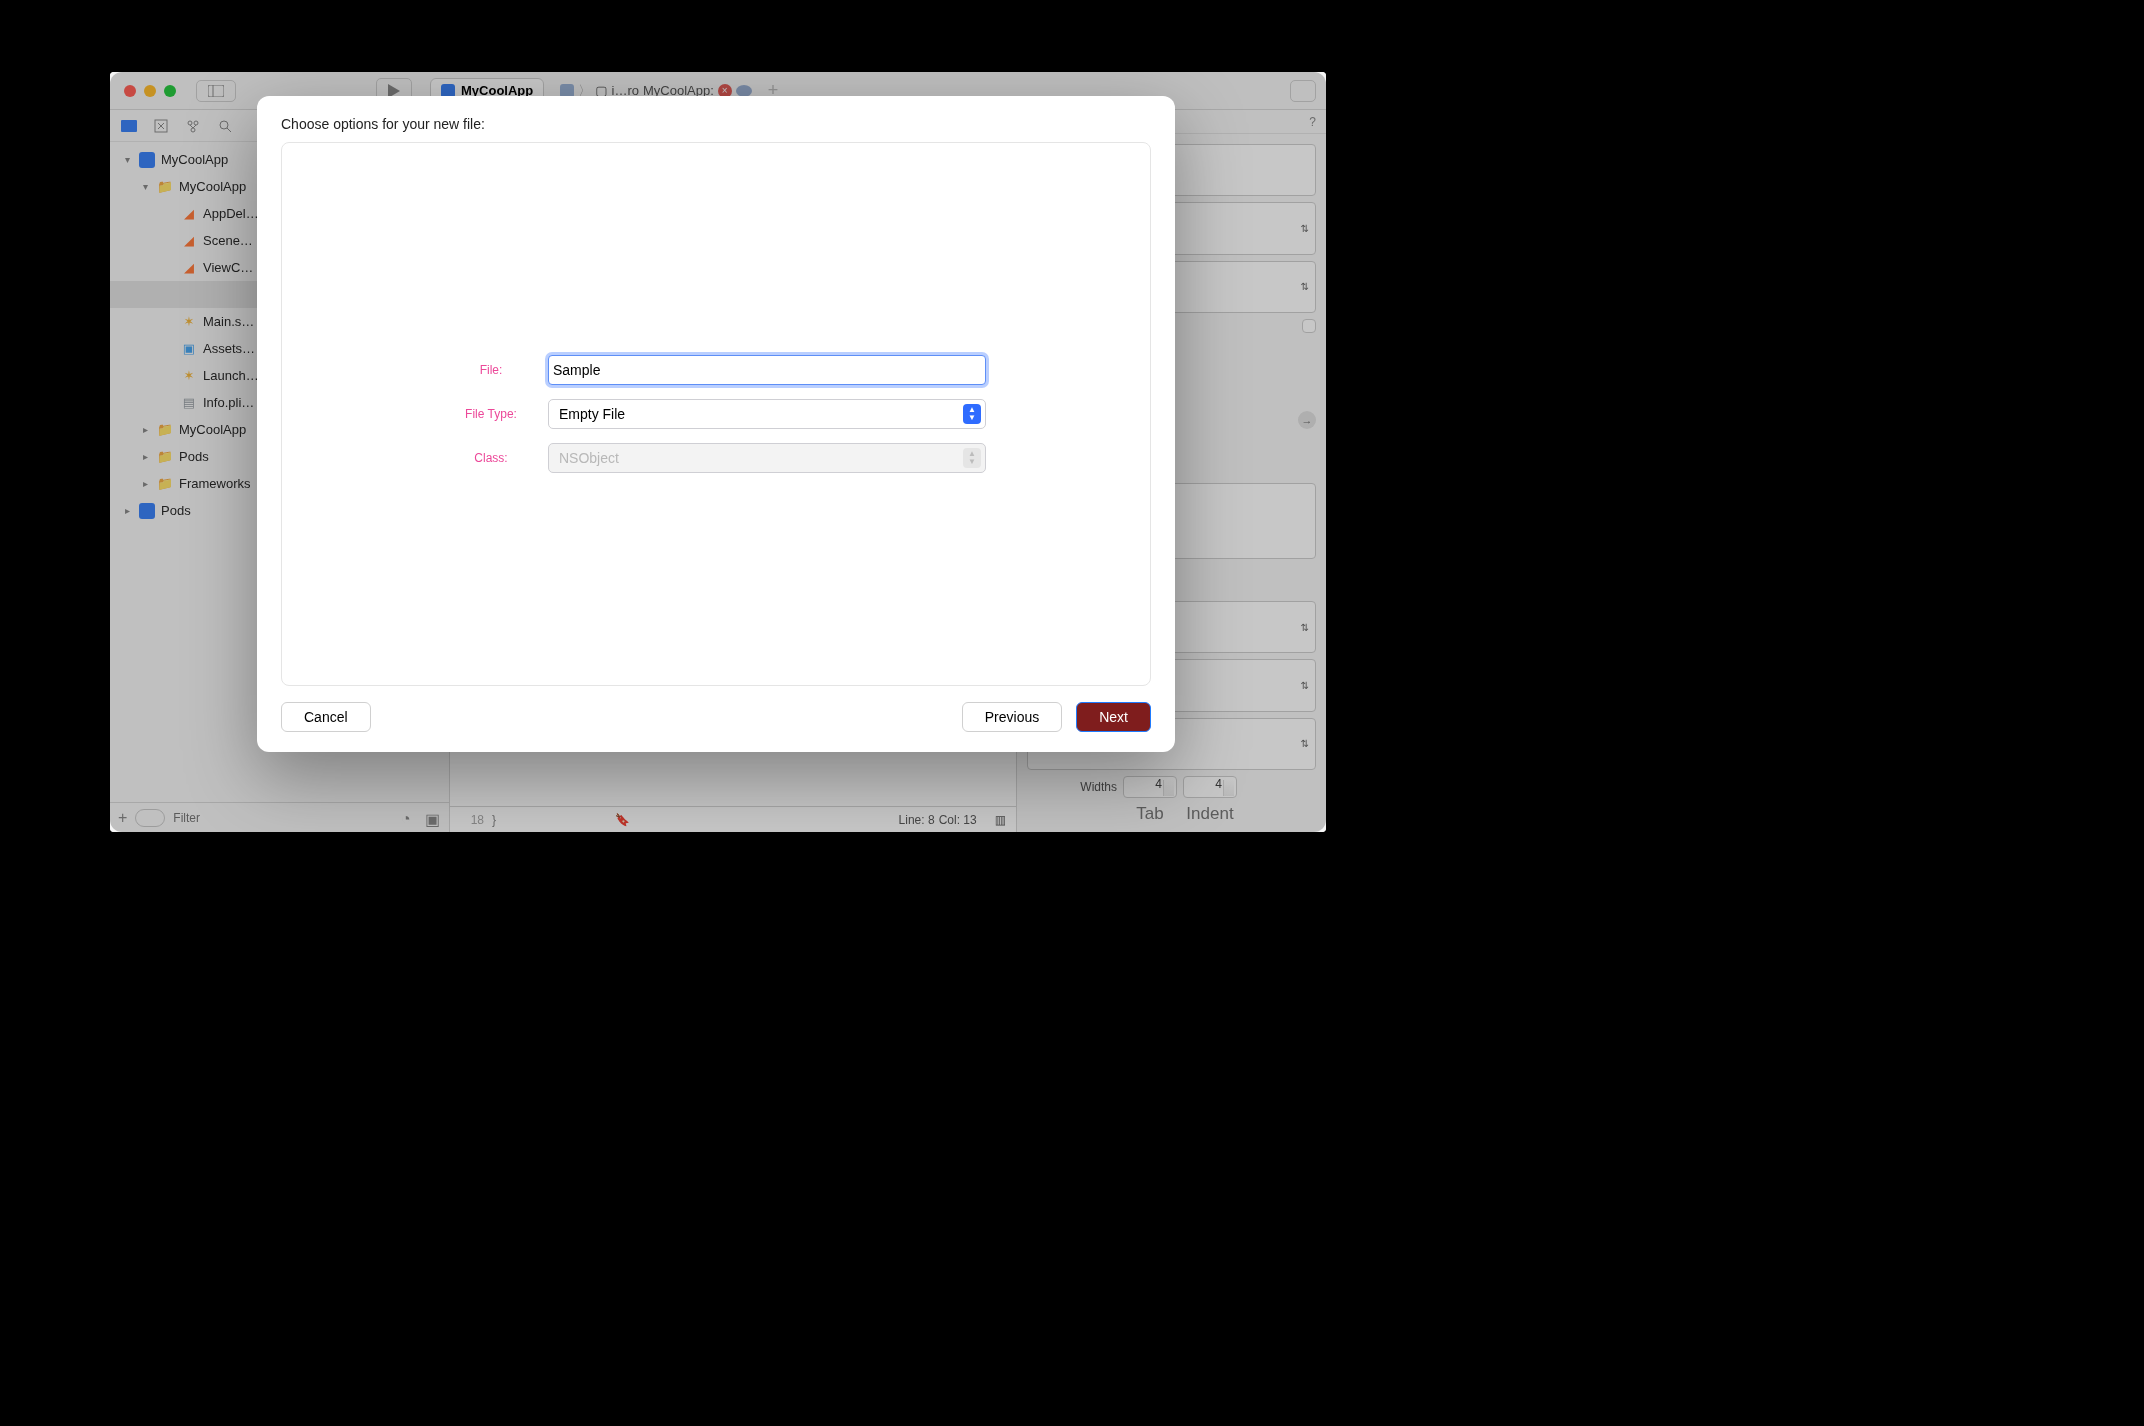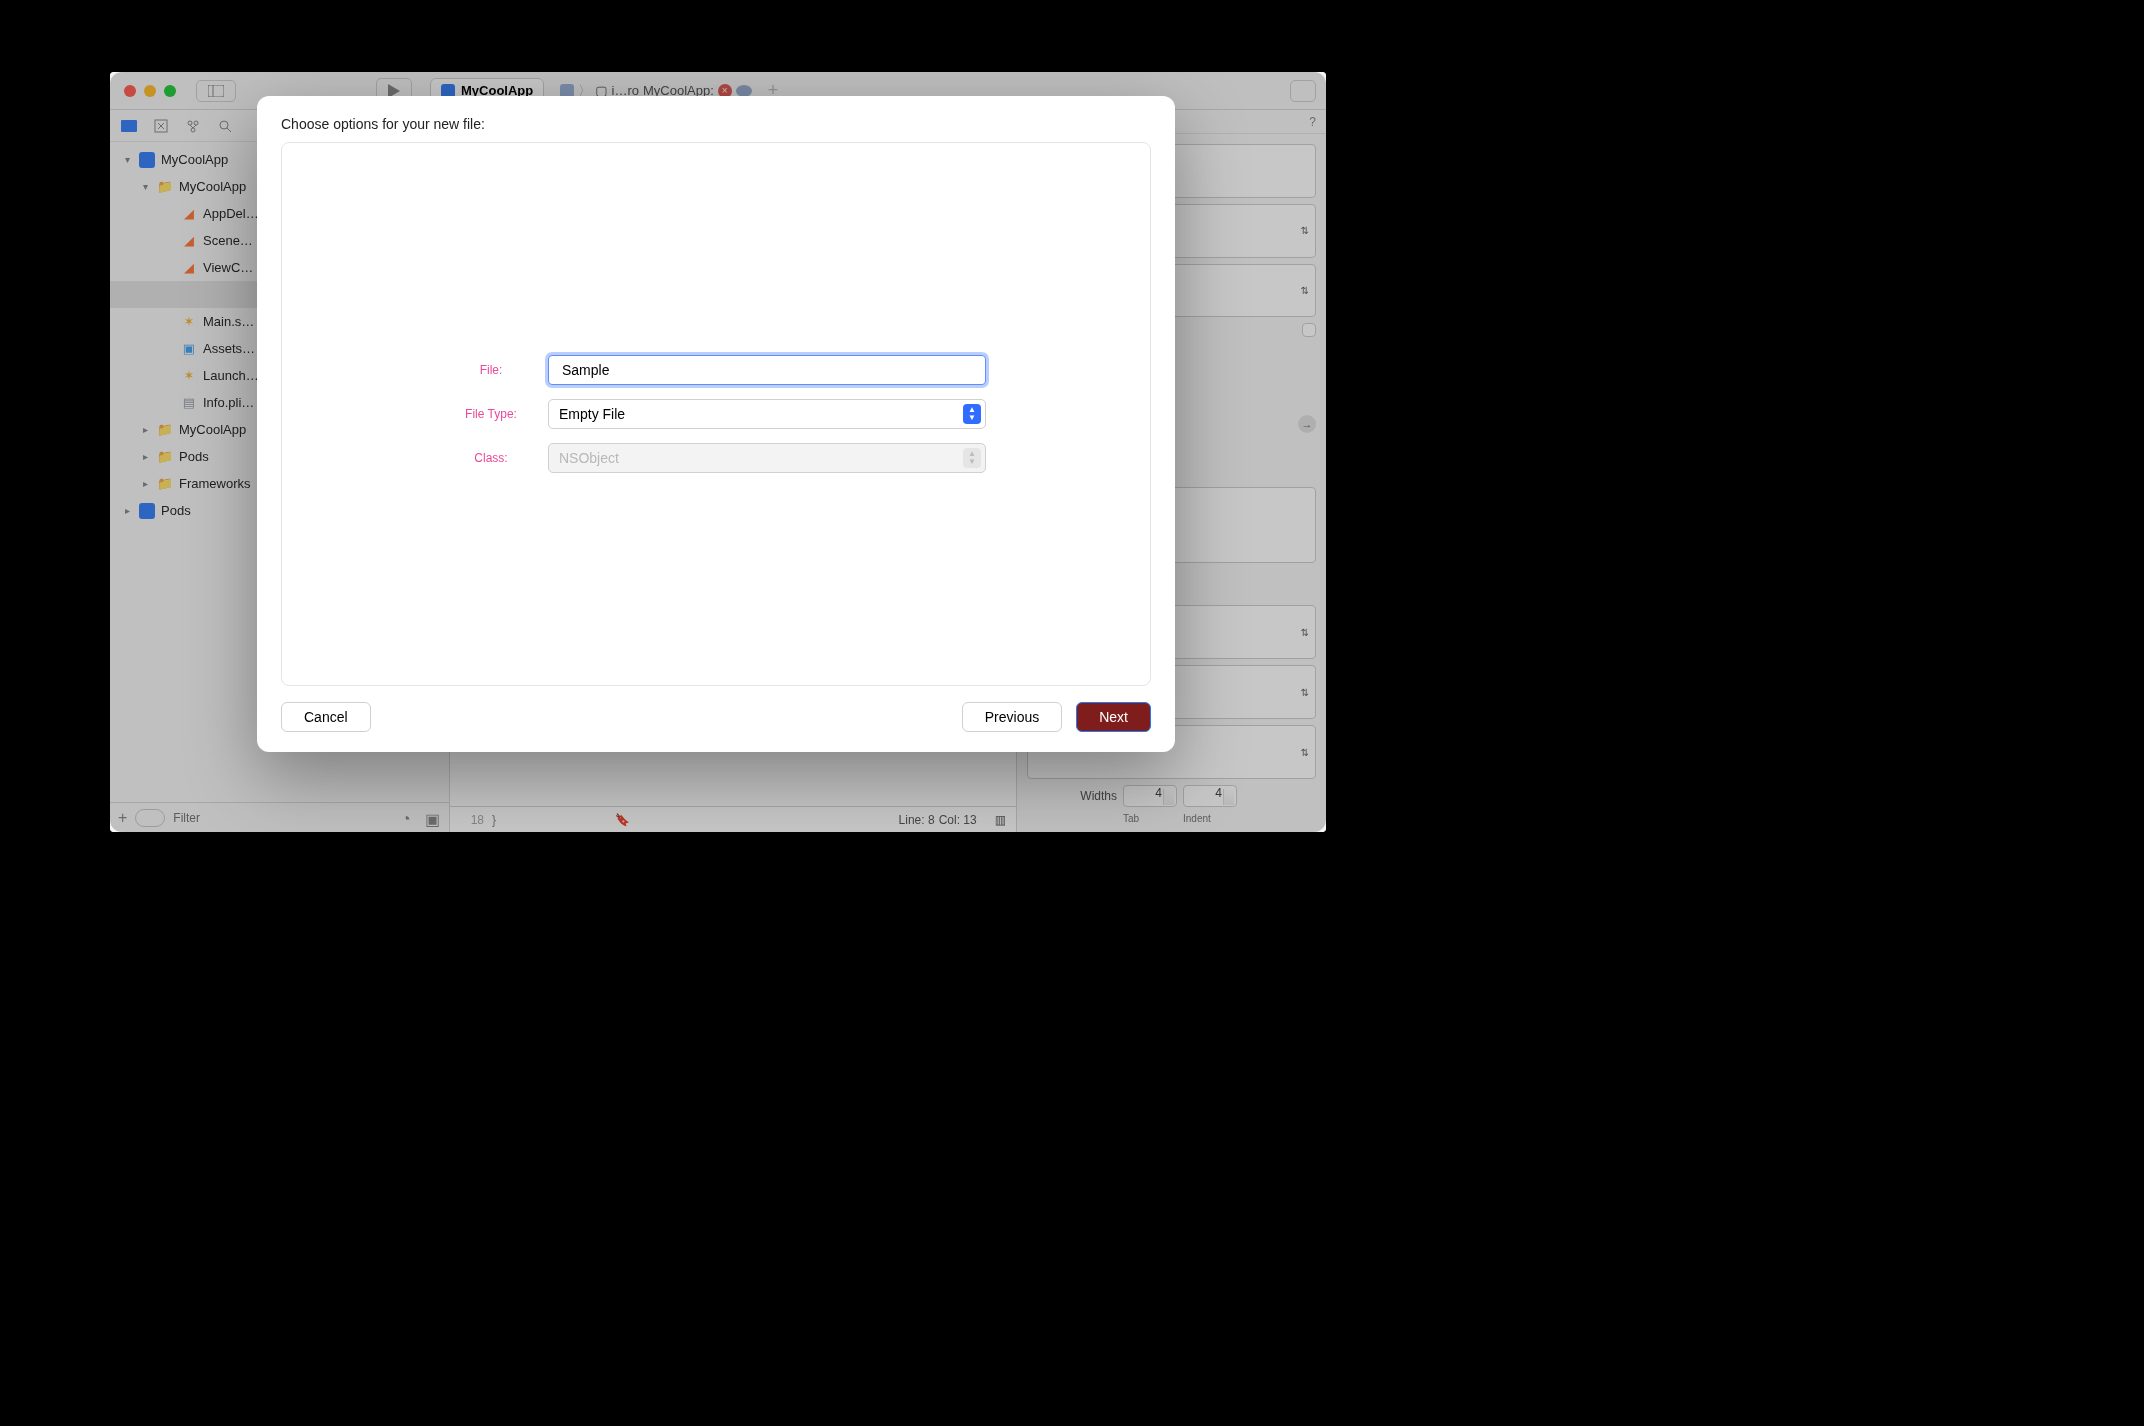--- a/index.html
+++ b/index.html
@@ -63,35 +63,35 @@
   .sel{display:flex;align-items:center;justify-content:space-between;}
   .sel .arrows{color:#666;font-size:10px;}
   .insp .section{font-weight:600;margin-top:8px;}
   .insp .path{color:#555;line-height:1.5;}
   .pathbox{border:1px solid #cfcfcf;border-radius:4px;background:#fff;height:14px;width:14px;}
   .arrowbtn{width:18px;height:18px;border-radius:50%;background:#e0e0e0;display:flex;align-items:center;justify-content:center;color:#666;font-size:11px;}
   .bigbox{height:76px;border:1px solid #cfcfcf;border-radius:4px;background:#fff;}
   .insp .labelcol{width:90px;text-align:right;color:#555;}
   .numfld{width:54px;height:22px;border:1px solid #cfcfcf;border-radius:4px;background:#fff;text-align:right;padding:0 14px 0 4px;position:relative;}
   .numfld::after{content:"";position:absolute;right:2px;top:3px;width:10px;height:16px;background:linear-gradient(#fff,#eee);border-left:1px solid #ddd;}
-  .insp .tiny{font-size:10px;color:#777;text-align:left;}
+  .insp .tiny{font-size:17px;color:#777;text-align:center;}
   .insp-top{height:24px;display:flex;justify-content:flex-end;align-items:center;border-bottom:1px solid #e3e3e3;margin:-8px -10px 4px -10px;padding:0 10px;}
   
   .dim { position:absolute; inset:0; background:rgba(0,0,0,.22); border-radius:12px; }
   
   .sheet {
     position:absolute; left:147px; top:24px; width:918px; height:656px;
     background:#fff; border-radius:12px; box-shadow:0 24px 70px rgba(0,0,0,.35);
     display:flex; flex-direction:column; padding:20px 24px;
   }
   .sheet-title{ font-size:14px; color:#222; margin-bottom:10px;}
   .sheet-body{ flex:1; border:1px solid #e5e5e5; border-radius:8px; display:flex; align-items:center; justify-content:center;}
   .form { width:540px; display:grid; grid-template-columns:90px 1fr; row-gap:14px; column-gap:12px; align-items:center;}
   .form label{ text-align:center; font-size:12px; color:#ec4899;}
-  .txt { height:30px; border:1px solid #cfcfd4; border-radius:4px; padding:0 13px; font-size:14px;
+  .txt { height:30px; border:1px solid #cfcfd4; border-radius:4px; padding:0 4px; font-size:14px;
     box-shadow:0 0 0 3px rgba(57,118,255,.35); border-color:#5e8ff7; outline:none; width:100%;}
   .popup{ height:30px; border:1px solid #cfcfd4; border-radius:5px; background:#fff; display:flex; align-items:center; justify-content:space-between; padding:0 4px 0 10px; font-size:14px;}
   .popup .stepper{ width:18px; height:20px; border-radius:4px; background:#2f6cff; display:flex;flex-direction:column;align-items:center;justify-content:center;color:#fff;font-size:8px;line-height:8px;}
   .popup.disabled{ background:#f3f3f3; color:#b8b8b8; }
   .popup.disabled .stepper{ background:#e5e5e5;color:#bbb;}
   .sheet-buttons{ display:flex; justify-content:space-between; margin-top:16px;}
   .btn{ height:30px; padding:0 22px; font-size:14px; border-radius:6px; border:1px solid #d0d0d0; background:#fff; cursor:pointer;}
   .btn.primary{ background:#7f1d1d; border-color:#1e7bff; color:#fff; }
   .sheet-buttons .right{display:flex; gap:14px;}
   svg{display:block;}

